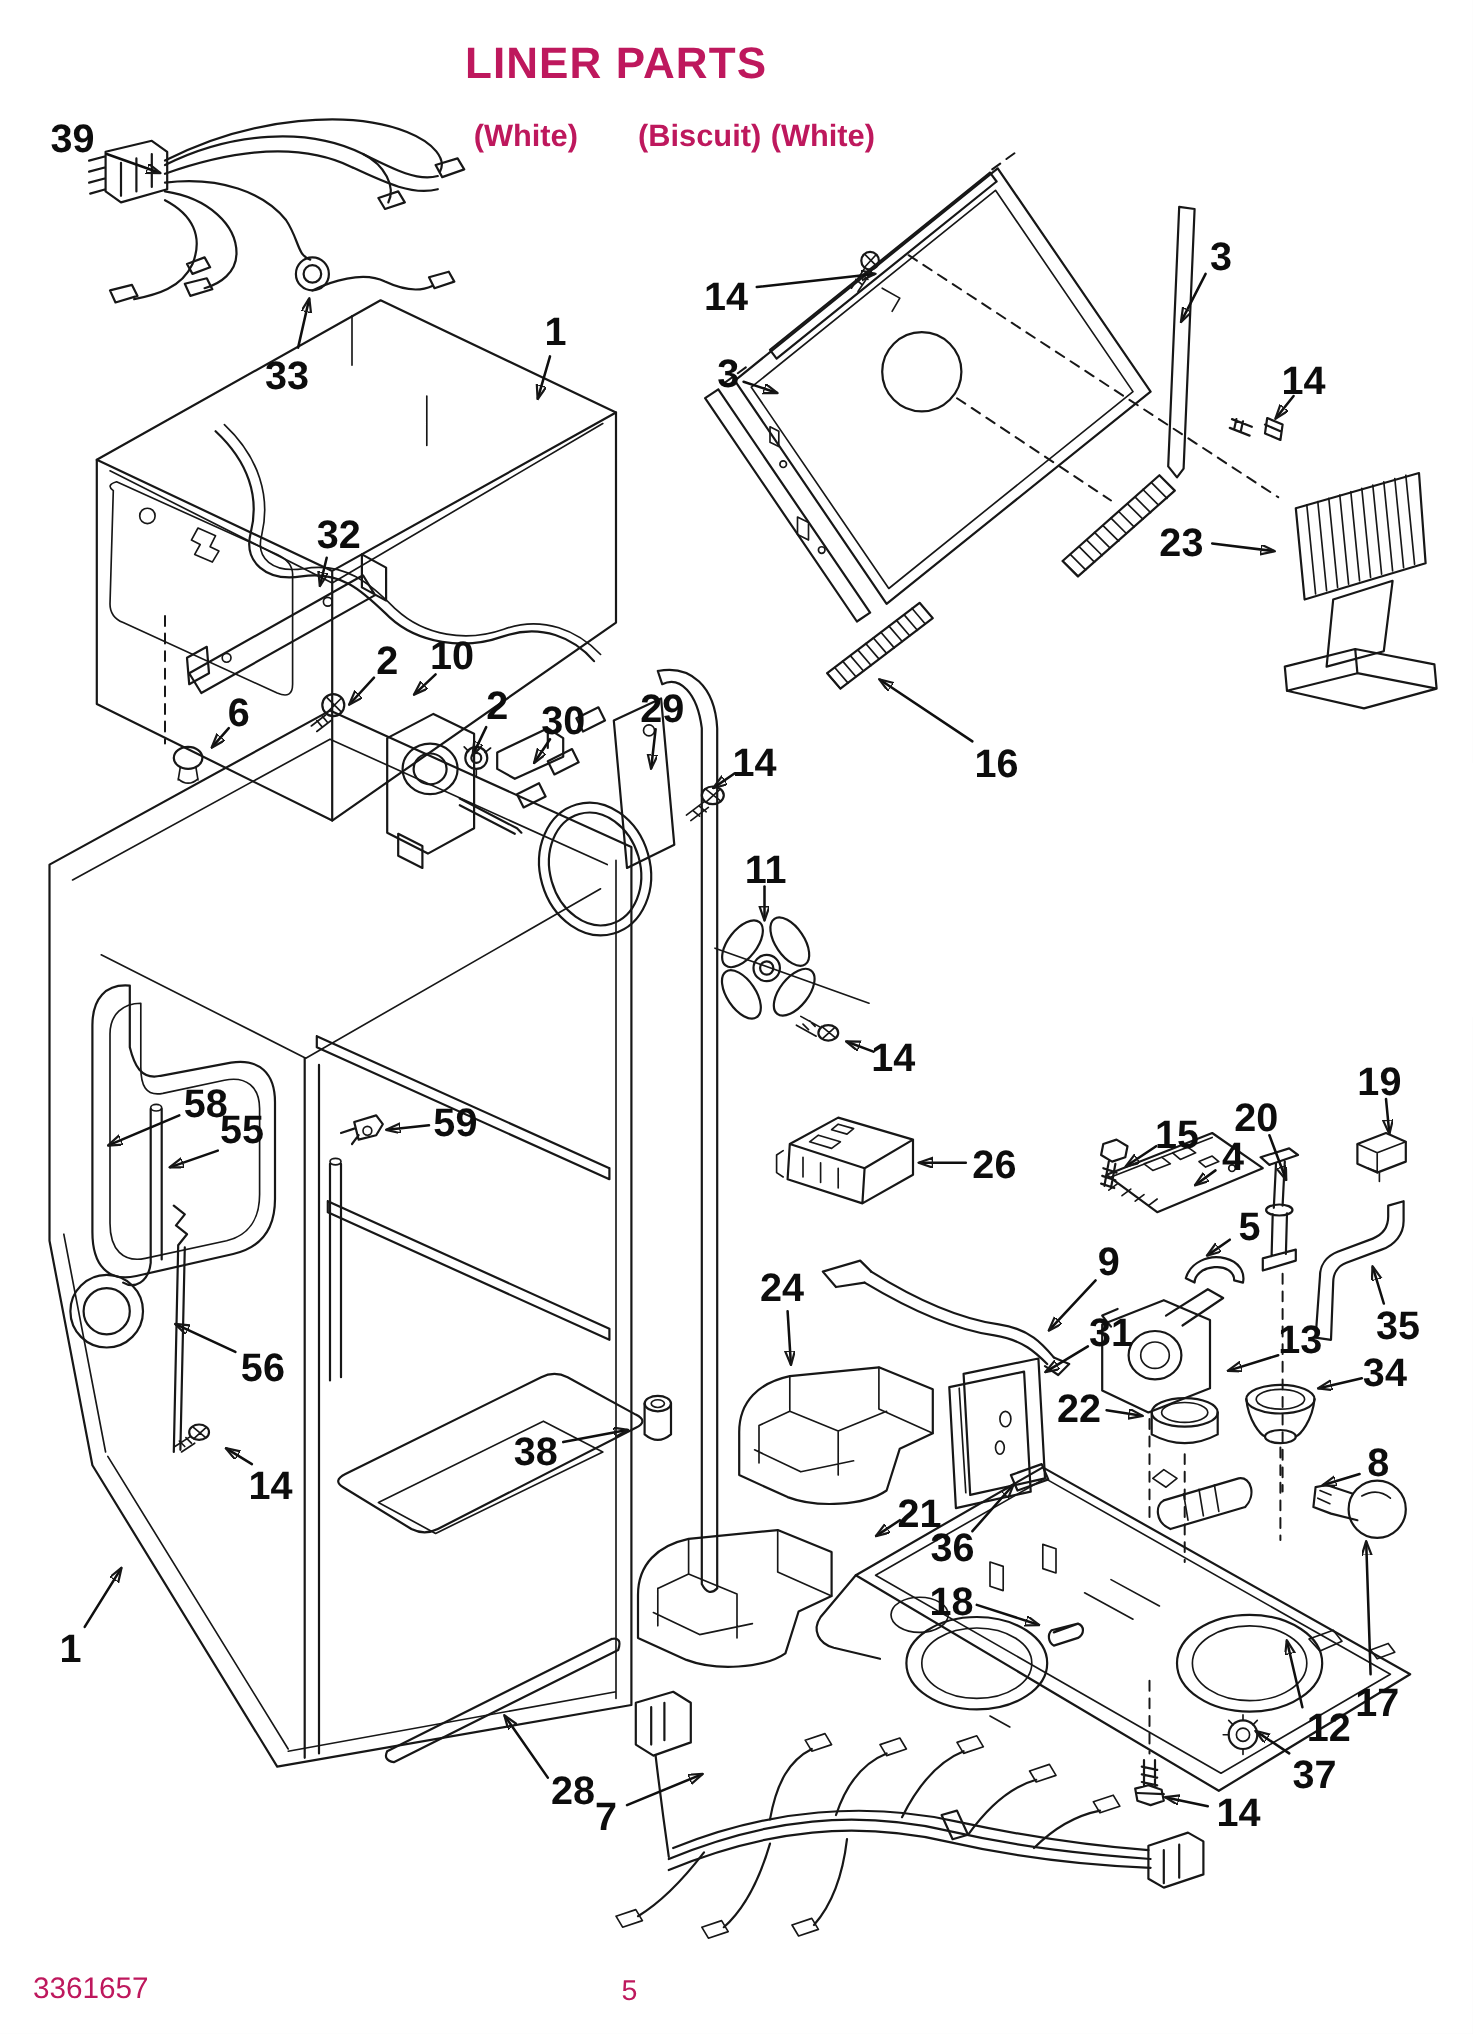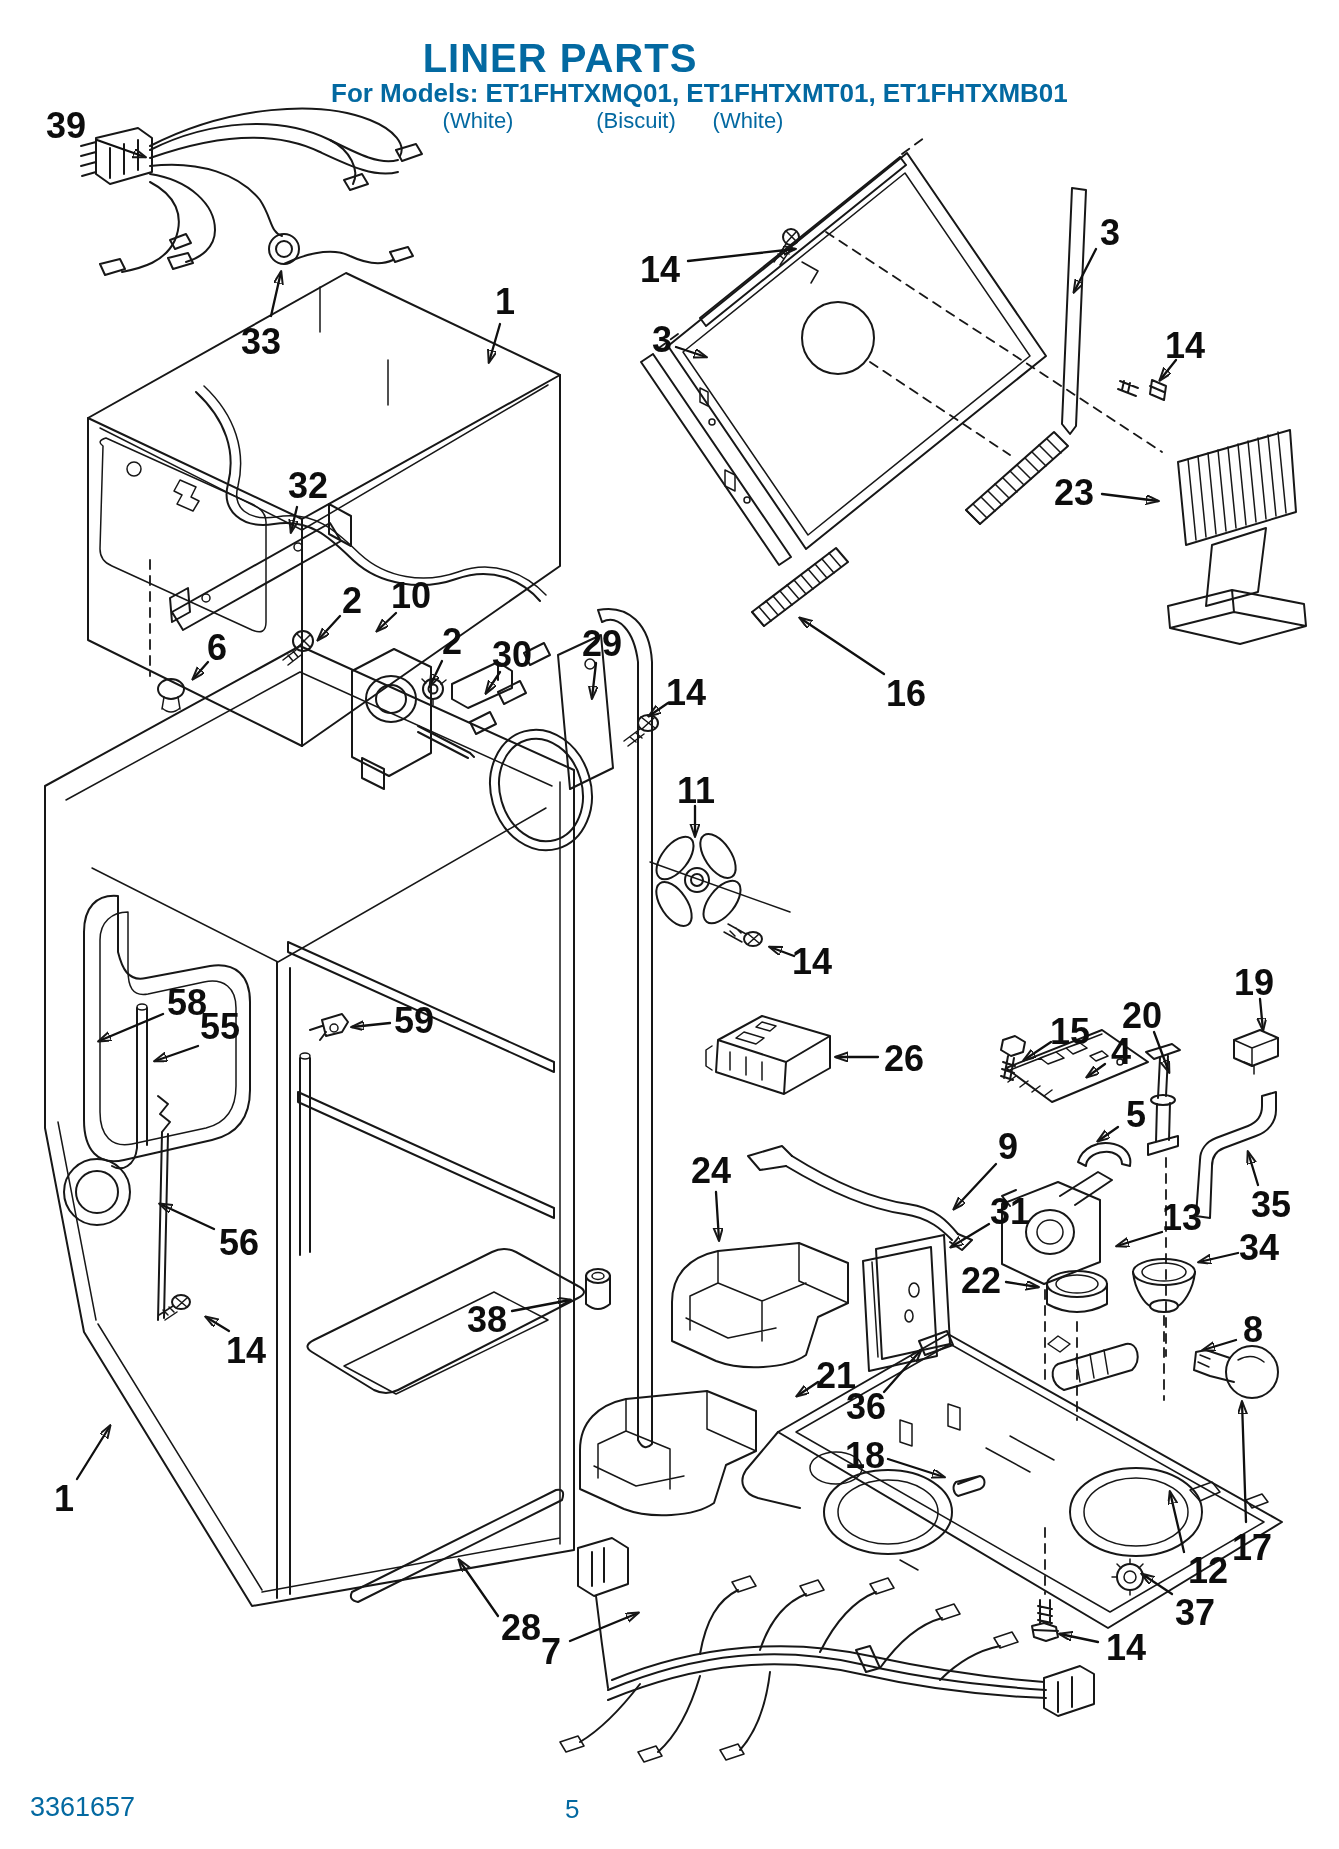--- a/index.html
+++ b/index.html
@@ -1,40 +1,39 @@
 <!DOCTYPE html>
 <html><head>
 <meta charset="utf-8">
 <style>
   html,body{margin:0;padding:0;background:#e8e8e8;}
   .stage{position:relative;width:1339px;height:1849px;background:#ffffff;overflow:hidden;
-         font-family:"Liberation Sans", sans-serif;color:#0369a1;}
+         font-family:"Liberation Sans", sans-serif;color:#be185d;}
   .title{position:absolute;left:280px;width:560px;top:36px;text-align:center;
          font-size:40px;font-weight:bold;letter-spacing:1px;white-space:nowrap;}
   .models{position:absolute;left:331px;top:78px;font-size:26px;font-weight:bold;white-space:nowrap;}
-  .finish{position:absolute;top:108px;font-size:22px;font-weight:normal;transform:translateX(-50%);white-space:nowrap;}
+  .finish{position:absolute;top:108px;font-size:28px;font-weight:bold;transform:translateX(-50%);white-space:nowrap;}
   .f0{left:478px;} .f1{left:636px;} .f2{left:748px;}
   .docnum{position:absolute;left:30px;top:1792px;font-size:27px;}
   .pagenum{position:absolute;left:565px;top:1794px;font-size:26px;}
   svg.art{position:absolute;left:0;top:0;}
   svg.art path, svg.art line, svg.art circle, svg.art ellipse, svg.art rect{
      fill:none;stroke:#171717;stroke-width:2;stroke-linecap:round;stroke-linejoin:round;}
   svg.art .thin{stroke-width:1.5;}
   svg.art .dash{stroke-dasharray:9 7;stroke-width:1.8;}
   svg.art .arrow{stroke:#0f0f0f;stroke-width:2.3;}
   svg.art text.callout{font-family:"Liberation Sans", sans-serif;font-size:36px;font-weight:bold;
      fill:#0d0d0d;stroke:none;text-anchor:middle;}
 </style>
 </head>
 <body>
 
 <div class="stage">
 
   <div class="title">LINER PARTS</div>
-  <div class="models">For Models: ET1FHTXMQ01, ET1FHTXMT01, ET1FHTXMB01</div>
   <div class="finish f0">(White)</div>
   <div class="finish f1">(Biscuit)</div>
   <div class="finish f2">(White)</div>
 
   <svg class="art" width="1339" height="1849" viewBox="0 0 1339 1849">
     <defs>
       <marker id="ah" markerWidth="14" markerHeight="11" refX="12" refY="4.5" orient="auto" markerUnits="userSpaceOnUse">
         <path d="M0 0 L13 4.5 L0 9 Z" fill="#0f0f0f" stroke="none"></path>
       </marker>
     </defs>

